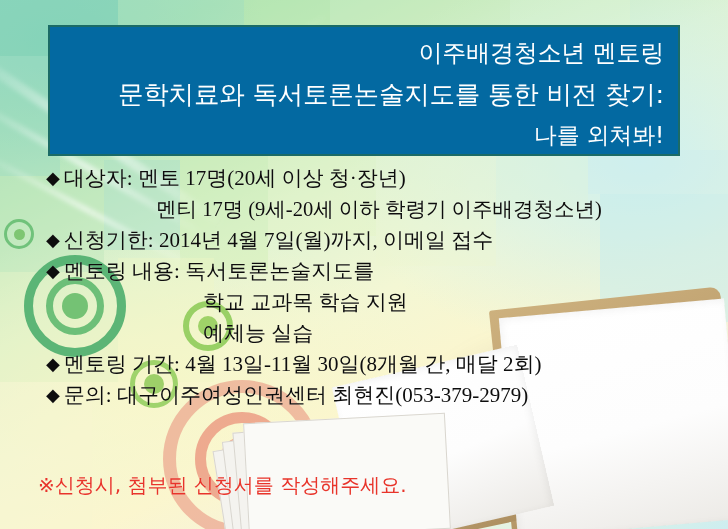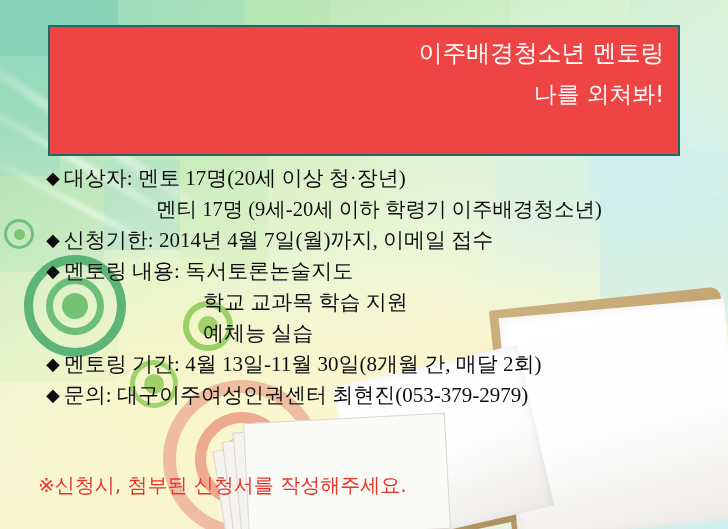--- a/index.html
+++ b/index.html
@@ -88,21 +88,21 @@
     position: absolute;
     background: #f4f3ef;
     border: 1px solid #d9d6cf;
   }
 
   
   #title-box {
     position: absolute;
     left: 48px; top: 25px;
     width: 632px; height: 131px;
-    background: #ef4444;
+    background: #0369a1;
     border: 2px solid #1b6b66;
     padding: 6px 14px 0 14px;
     text-align: right;
   }
   .title-line {
     color: #ffffff;
     font-size: 25px;
     line-height: 41px;
     white-space: nowrap;
     letter-spacing: -0.2px;
@@ -228,28 +228,29 @@
 
   <div class="paper-stack" style="left:220px; top:418px; width:230px; height:111px;">
     <div class="paper-sheet" style="left:0px;  top:18px; width:186px; height:110px; transform: rotate(-9deg);"></div>
     <div class="paper-sheet" style="left:8px;  top:12px; width:190px; height:112px; transform: rotate(-7deg);"></div>
     <div class="paper-sheet" style="left:17px; top:6px;  width:196px; height:114px; transform: rotate(-5deg);"></div>
     <div class="paper-sheet" style="left:26px; top:0px;  width:202px; height:116px; transform: rotate(-3deg); background:#fafaf7;"></div>
   </div>
 
   <div id="title-box">
     <div class="title-line l1">이주배경청소년 멘토링</div>
+    <div class="title-line l2">문학치료와 독서토론논술지도를 통한 비전 찾기:</div>
     <div class="title-line l3">나를 외쳐봐!</div>
   </div>
 
   <div id="body-text">
       <div class="ln ind-b"><span class="dia">◆</span><span>대상자: 멘토 17명(20세 이상 청·장년)</span></div>
       <div class="ln ind1 sz20"><span>멘티 17명 (9세-20세 이하 학령기 이주배경청소년)</span></div>
       <div class="ln ind-b"><span class="dia">◆</span><span>신청기한: 2014년 4월 7일(월)까지, 이메일 접수</span></div>
-      <div class="ln ind-b"><span class="dia">◆</span><span>멘토링 내용: 독서토론논술지도</span></div>
+      <div class="ln ind-b"><span class="dia">◆</span><span>멘토링 내용: 독서토론논술지도를</span></div>
       <div class="ln ind2"><span>학교 교과목 학습 지원</span></div>
       <div class="ln ind2"><span>예체능 실습</span></div>
       <div class="ln ind-b"><span class="dia">◆</span><span>멘토링 기간: 4월 13일-11월 30일(8개월 간, 매달 2회)</span></div>
       <div class="ln ind-b"><span class="dia">◆</span><span>문의: 대구이주여성인권센터 최현진(053-379-2979)</span></div>
     </div>
 
   <div id="note">※신청시, 첨부된 신청서를 작성해주세요.</div>
 
 </div>
 

